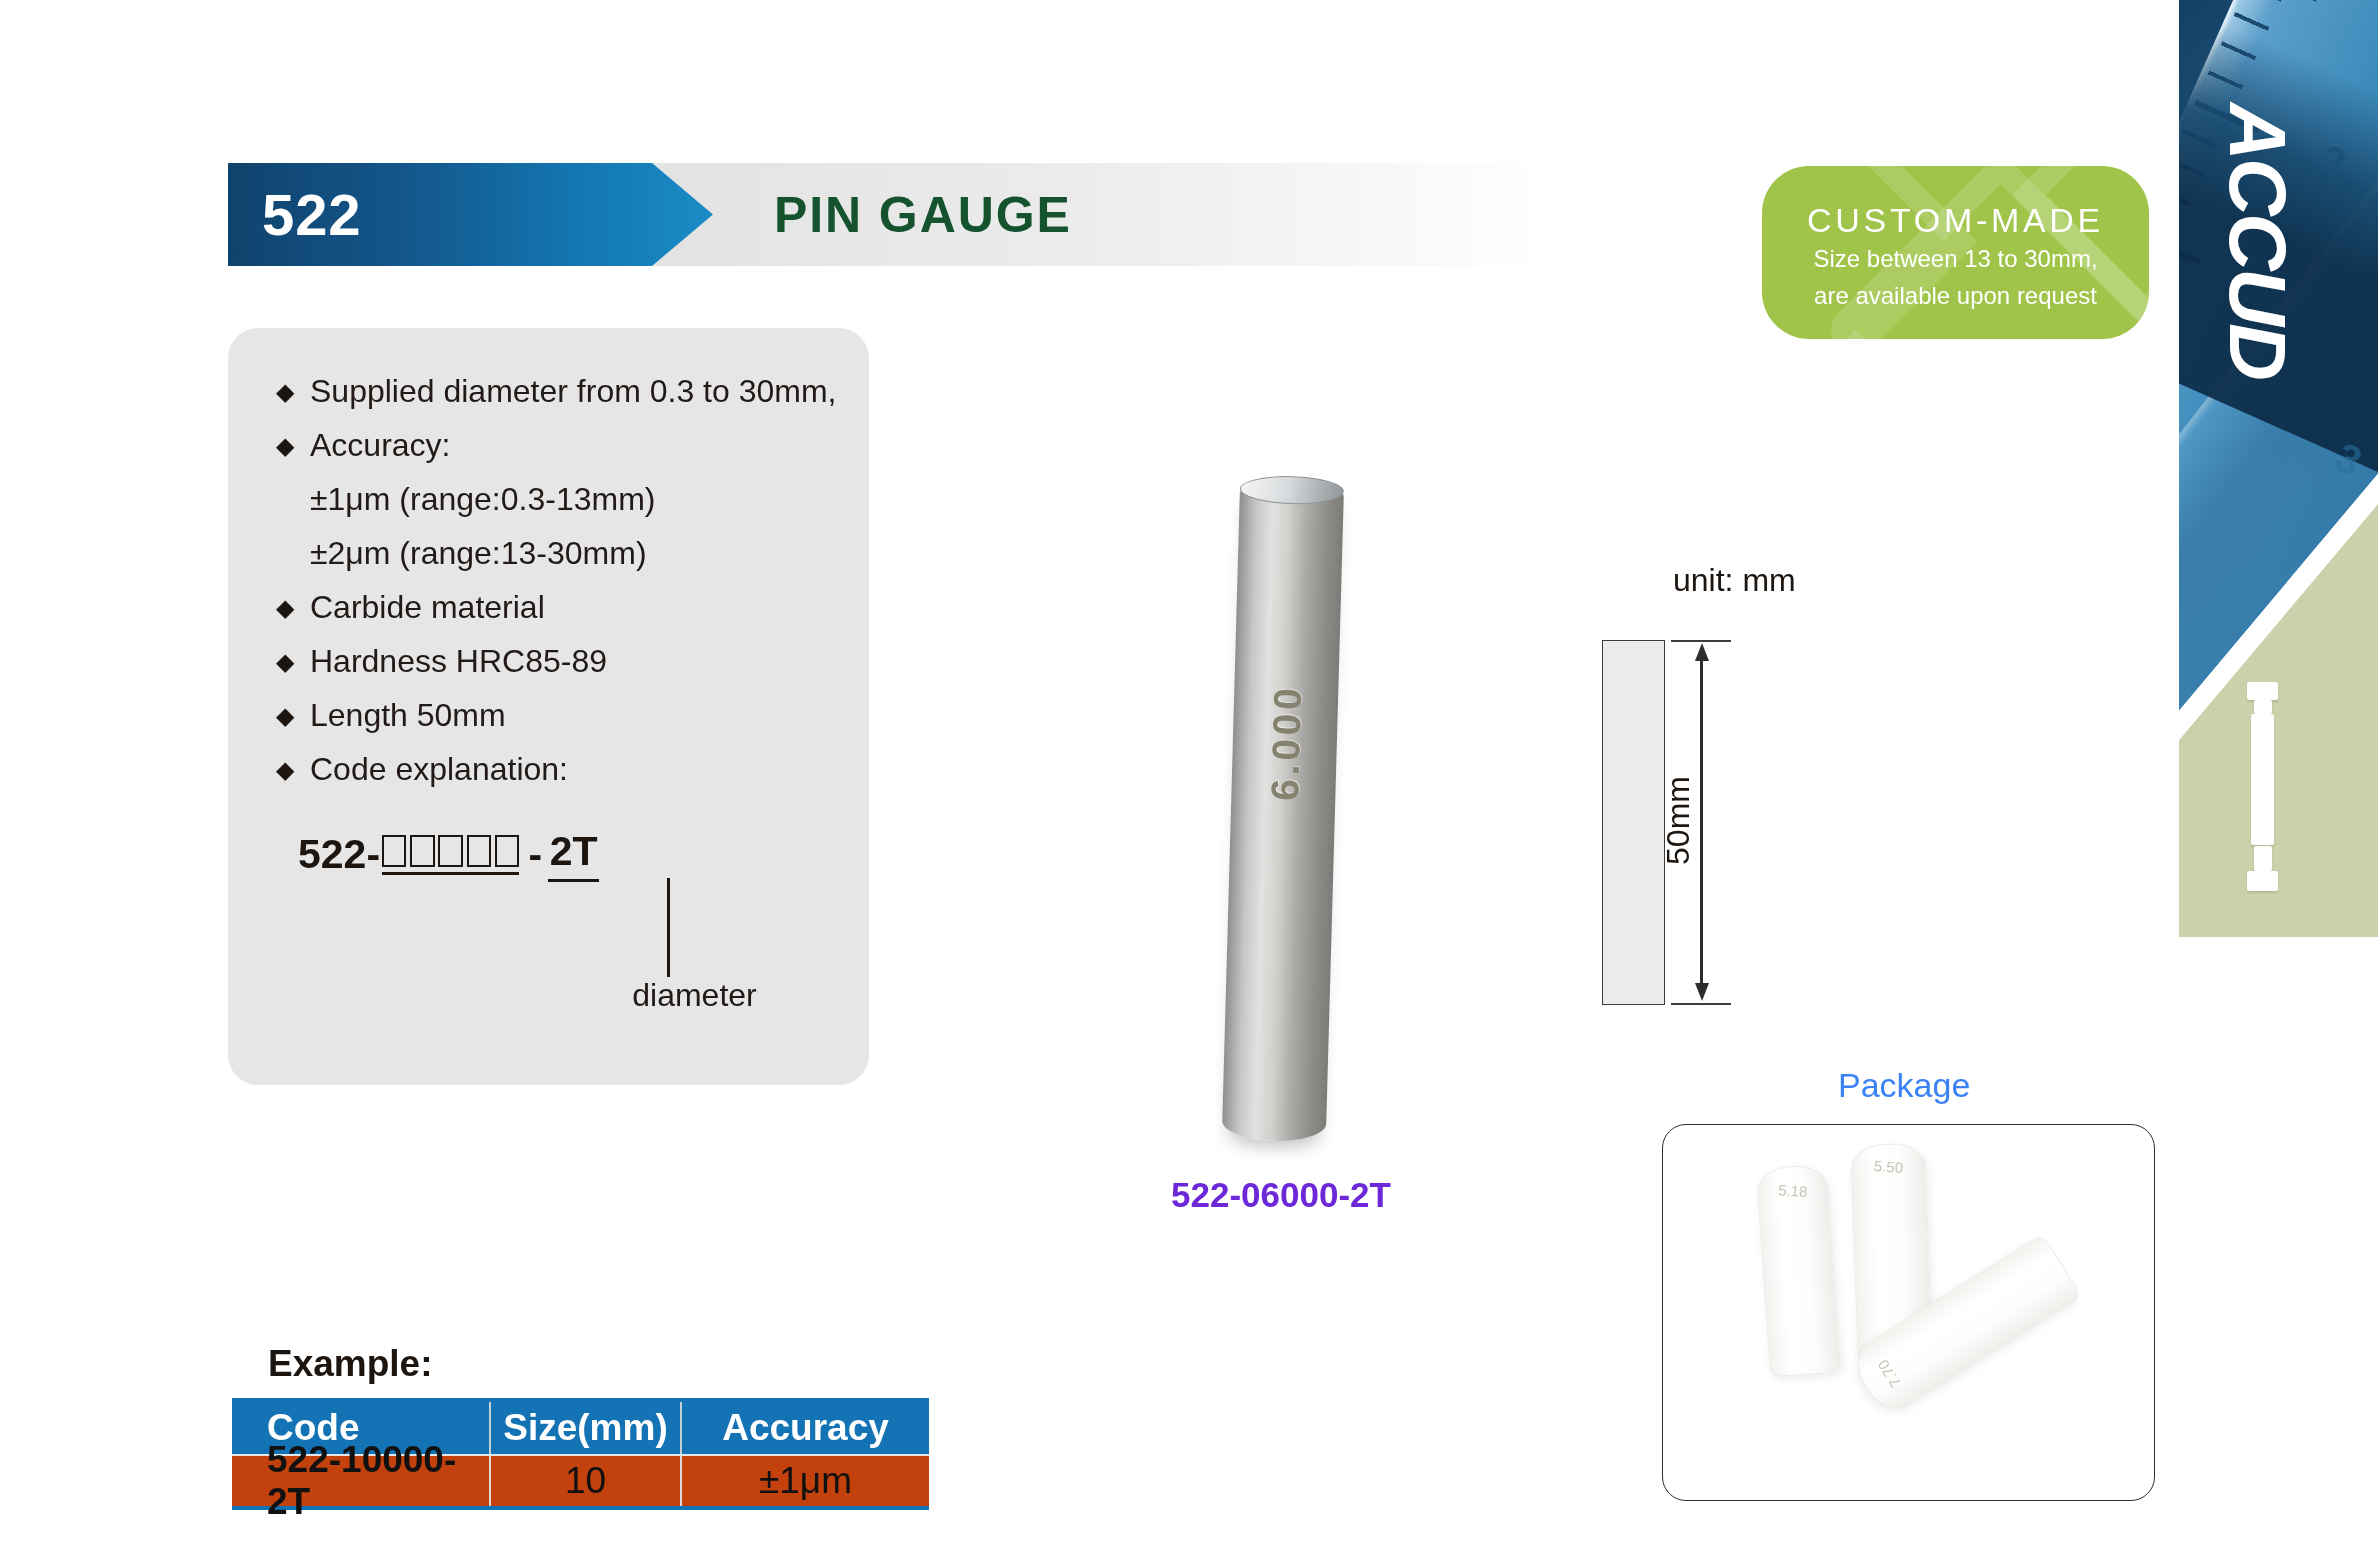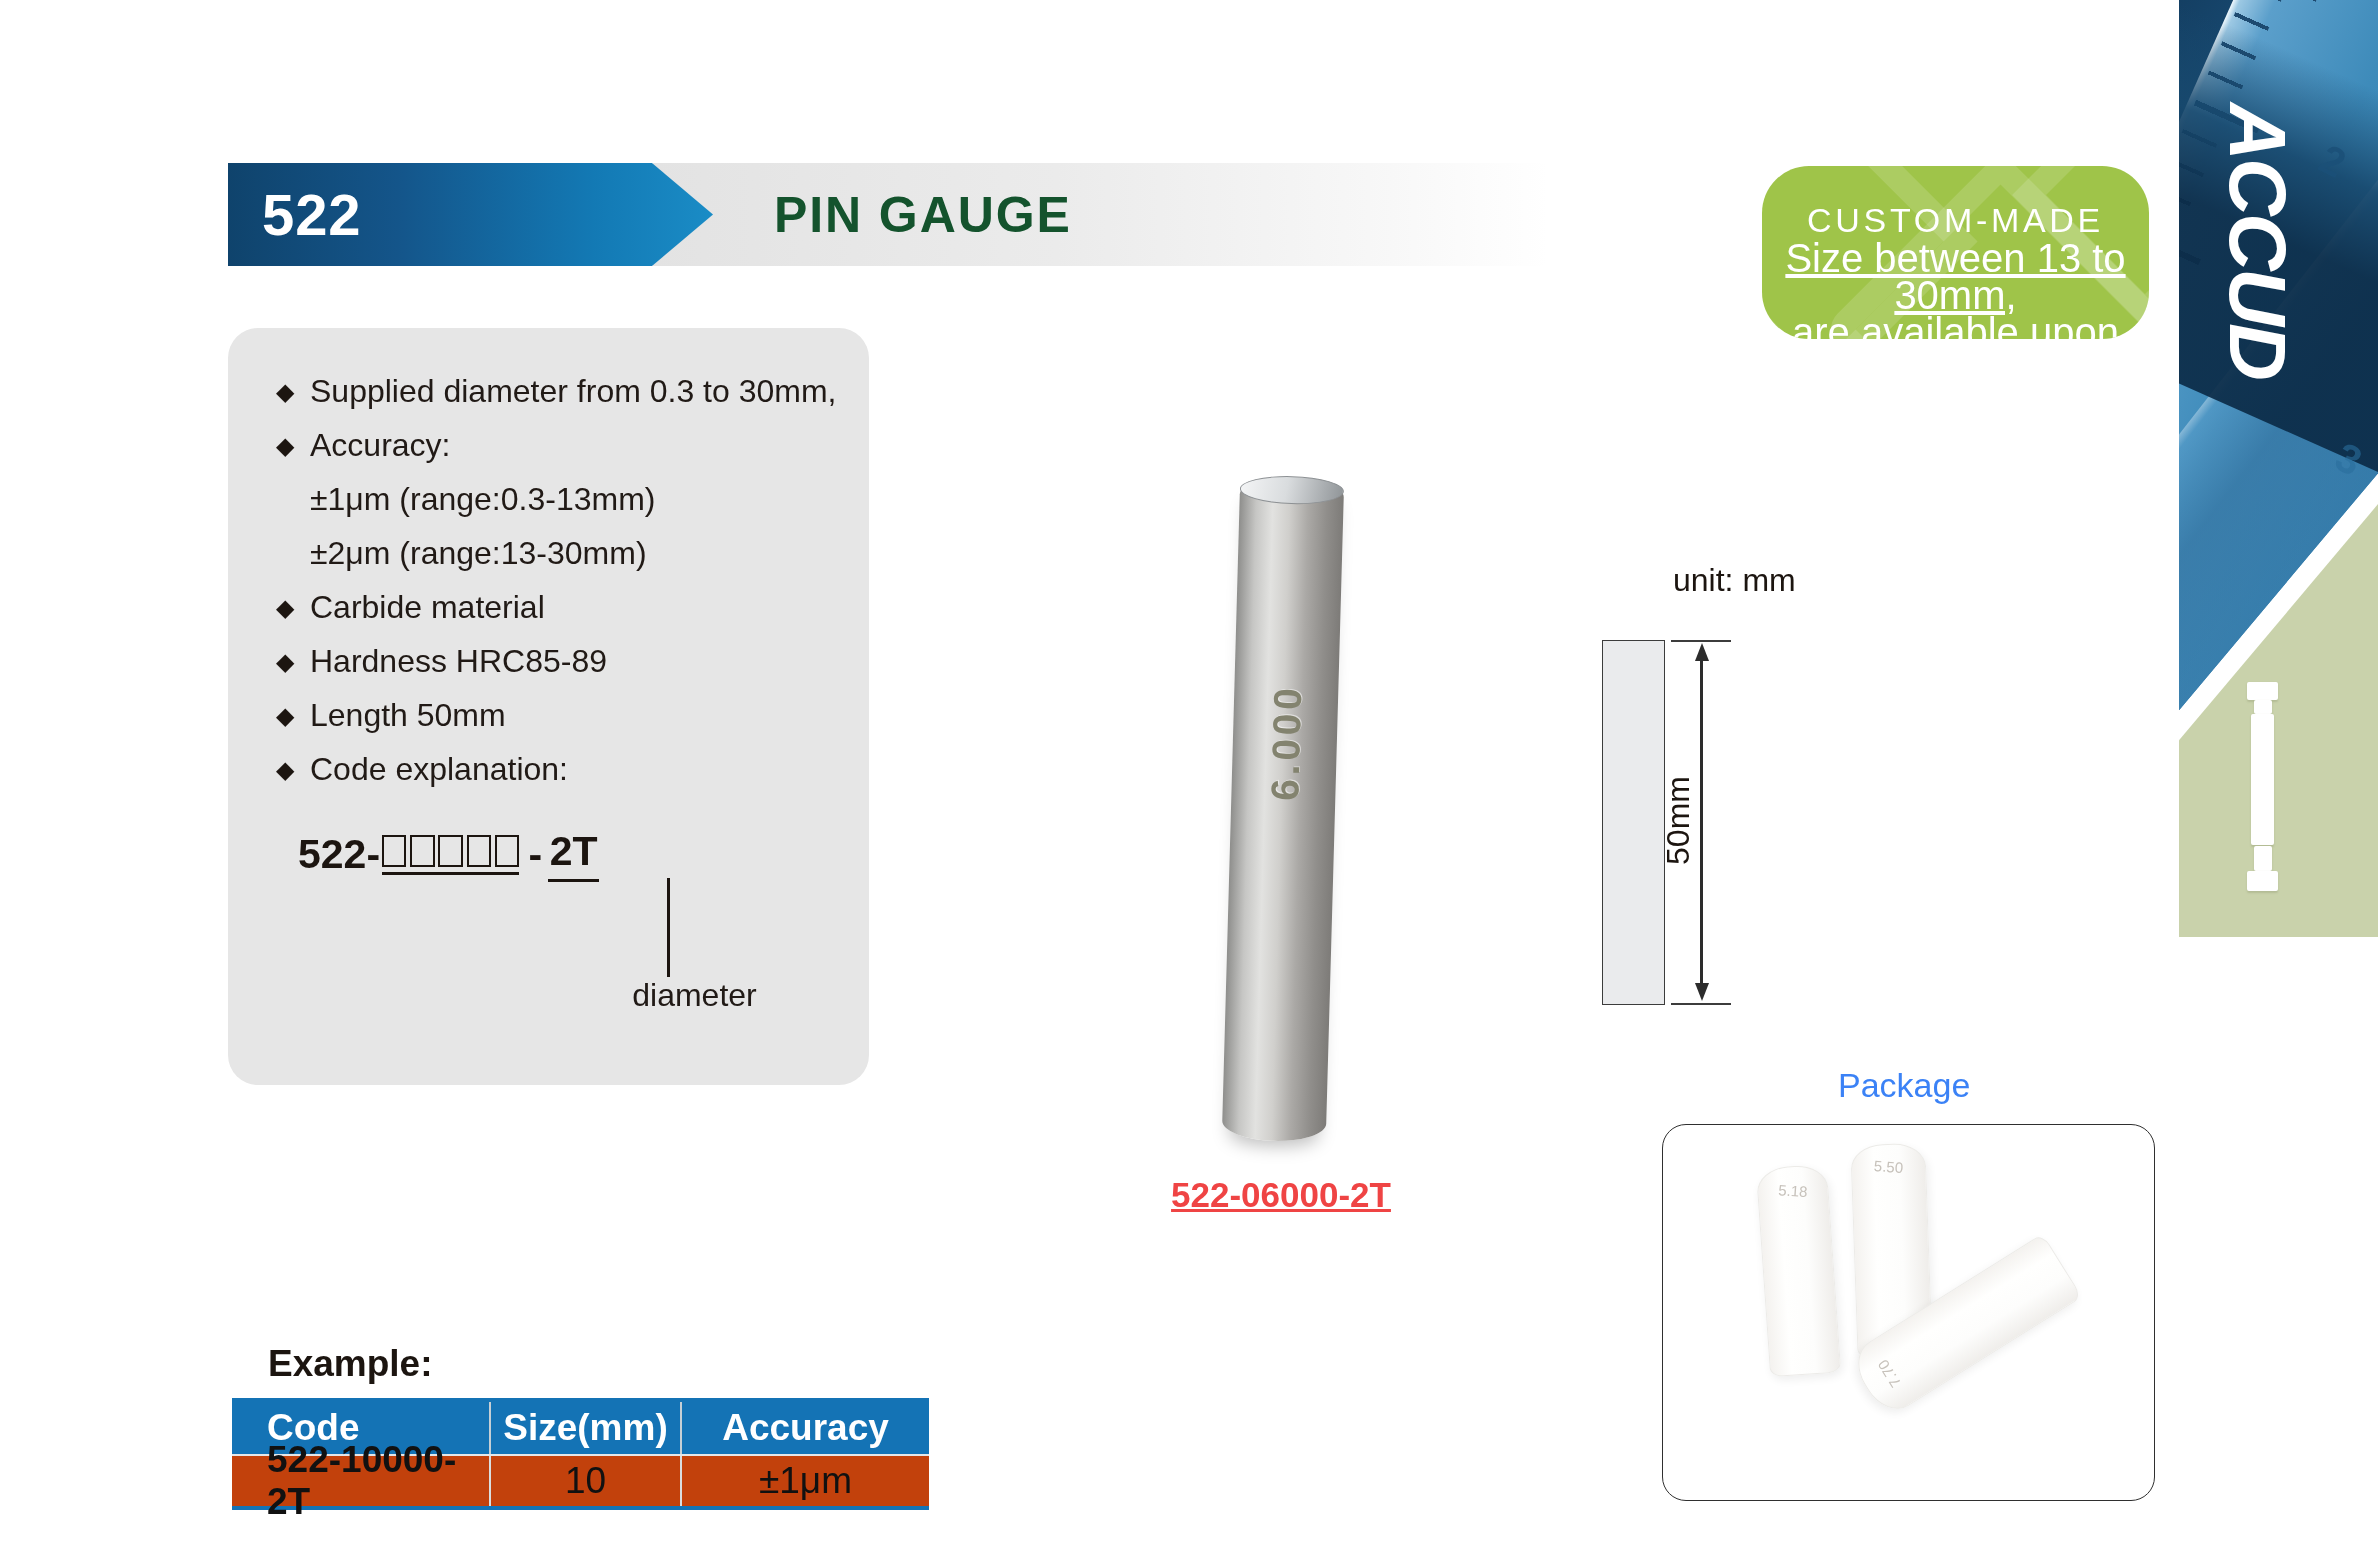--- a/index.html
+++ b/index.html
@@ -19,21 +19,21 @@
     font-size:50px;font-weight:bold;color:#14532d;letter-spacing:1.9px;}
 
   
   .badge{left:1762px;top:166px;width:387px;height:173px;border-radius:47px;
     background:#9fc449;overflow:hidden;color:#fff;text-align:center;}
   .badge .pat{position:absolute;border:24px solid rgba(255,255,255,.14);}
   .pat1{width:177px;height:177px;left:-56px;top:-37px;transform:rotate(45deg);}
   .pat2{width:205px;height:205px;left:112px;top:37px;transform:rotate(45deg);border-radius:22.4px;}
   .pat3{width:140px;height:140px;left:289px;top:-65px;transform:rotate(45deg);}
   .badge-title{position:relative;margin-top:35px;font-size:34px;font-weight:normal;letter-spacing:3.7px;}
-  .badge-line{position:relative;font-size:40px;line-height:37px;text-decoration:underline;}
+  .badge-line{position:relative;font-size:24px;line-height:37px;}
 
   
   .info-box{left:228px;top:328px;width:641px;height:757px;background:#e6e6e6;border-radius:30px;}
   .feat-list{position:absolute;left:0;top:43px;width:100%;}
   .feat{position:relative;height:54px;padding-left:82px;font-size:32px;line-height:41px;white-space:nowrap;}
   .feat .blt{position:absolute;left:48px;top:0;font-size:24px;line-height:41px;color:#1c1510;}
   .code-row{position:absolute;left:70px;top:500px;font-size:41px;font-weight:bold;
     display:flex;align-items:center;white-space:nowrap;color:#1c1510;}
   .boxes{display:inline-flex;gap:3.7px;padding-bottom:5.6px;border-bottom:3.7px solid #1c1510;margin-left:1.9px;}
   .sq{width:20.5px;height:28px;border:2.8px solid #1c1510;background:#e6e6e6;}
@@ -48,21 +48,21 @@
     background:linear-gradient(90deg,#8e8e8c 0%,#c6c6c4 16%,#e2e2e0 32%,#d0cfcc 48%,#aba9a6 66%,#908e8b 84%,#7d7b78 100%);
     box-shadow:0 13px 17px -7.5px rgba(0,0,0,.25);}
   .pin-cap{position:absolute;left:0;top:-0.9px;width:104px;height:28px;border-radius:50%;
     background:linear-gradient(100deg,#f4f5f6 0%,#d9dcde 45%,#a9adb0 80%,#8f9497 100%);
     border:0.9px solid #8d9194;box-sizing:border-box;}
   .pin-engraving{position:absolute;left:-63px;top:233px;width:233px;height:65px;
     transform:rotate(-90deg);display:flex;align-items:center;justify-content:center;
     font-size:39px;font-weight:bold;letter-spacing:3.7px;color:#83836f;
     text-shadow:0.9px 0.9px 0 rgba(255,255,255,.55);}
   .pin-caption{left:1159px;top:1175px;width:244px;text-align:center;
-    font-size:35px;font-weight:bold;color:#ef4444;text-decoration:underline;}
+    font-size:35px;font-weight:bold;color:#6d28d9;}
 
   
   .unit-label{left:1673px;top:562px;font-size:32px;color:#1c1510;}
   .dim-rect{left:1602px;top:640px;width:63px;height:365px;background:#eaebed;border:1.9px solid #3c3c3c;box-sizing:border-box;}
   .ext-line{width:60px;height:1.9px;background:#3c3c3c;}
   .ext-top{left:1671px;top:640px;}
   .ext-bottom{left:1671px;top:1003px;}
   .dim-line{left:1700px;top:649px;width:2.8px;height:347px;background:#2c2c2c;}
   .arr{width:0;height:0;border-left:7.5px solid transparent;border-right:7.5px solid transparent;}
   .arr-up{left:1695px;top:643px;border-bottom:18.6px solid #2c2c2c;}

